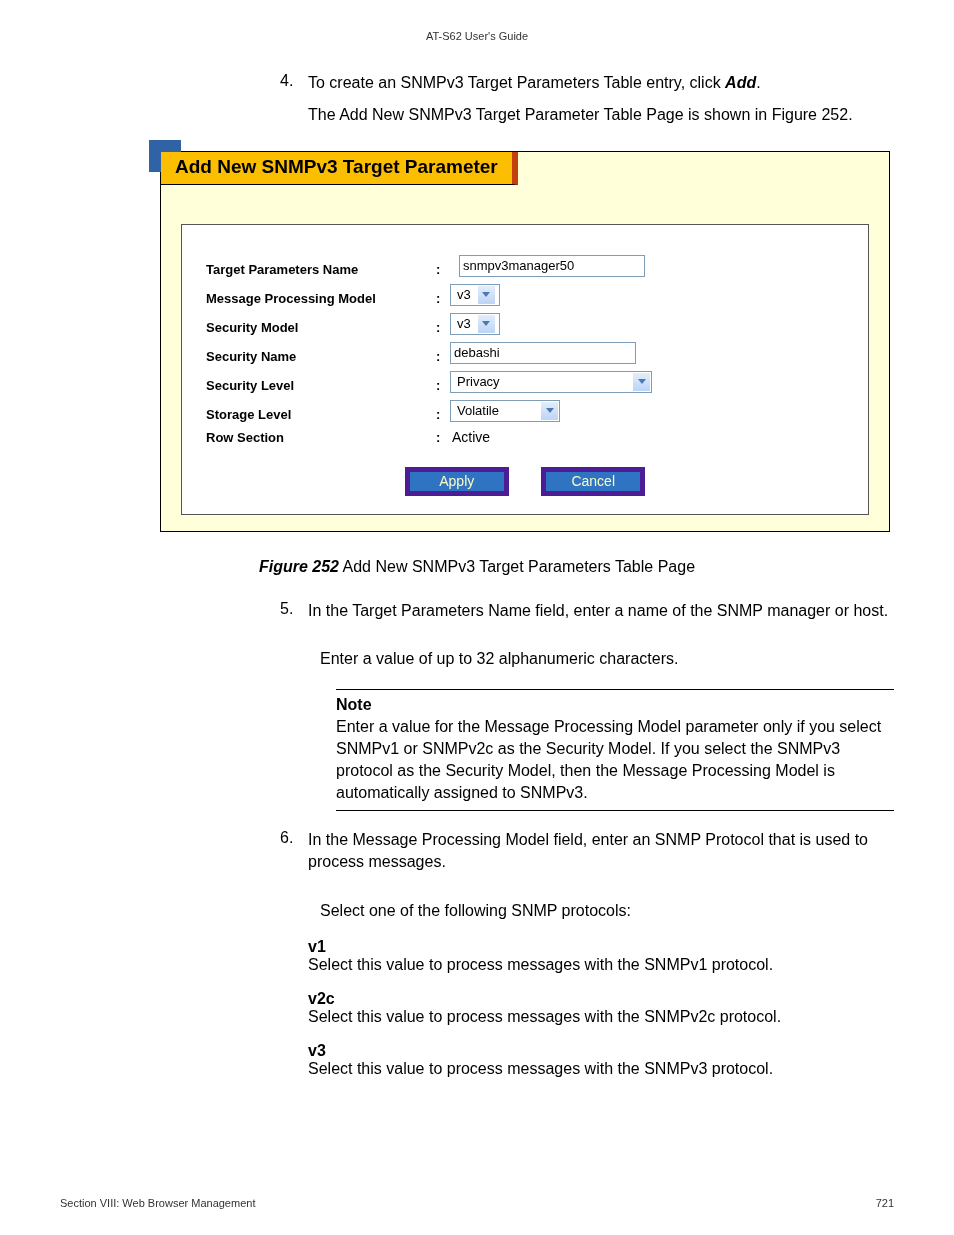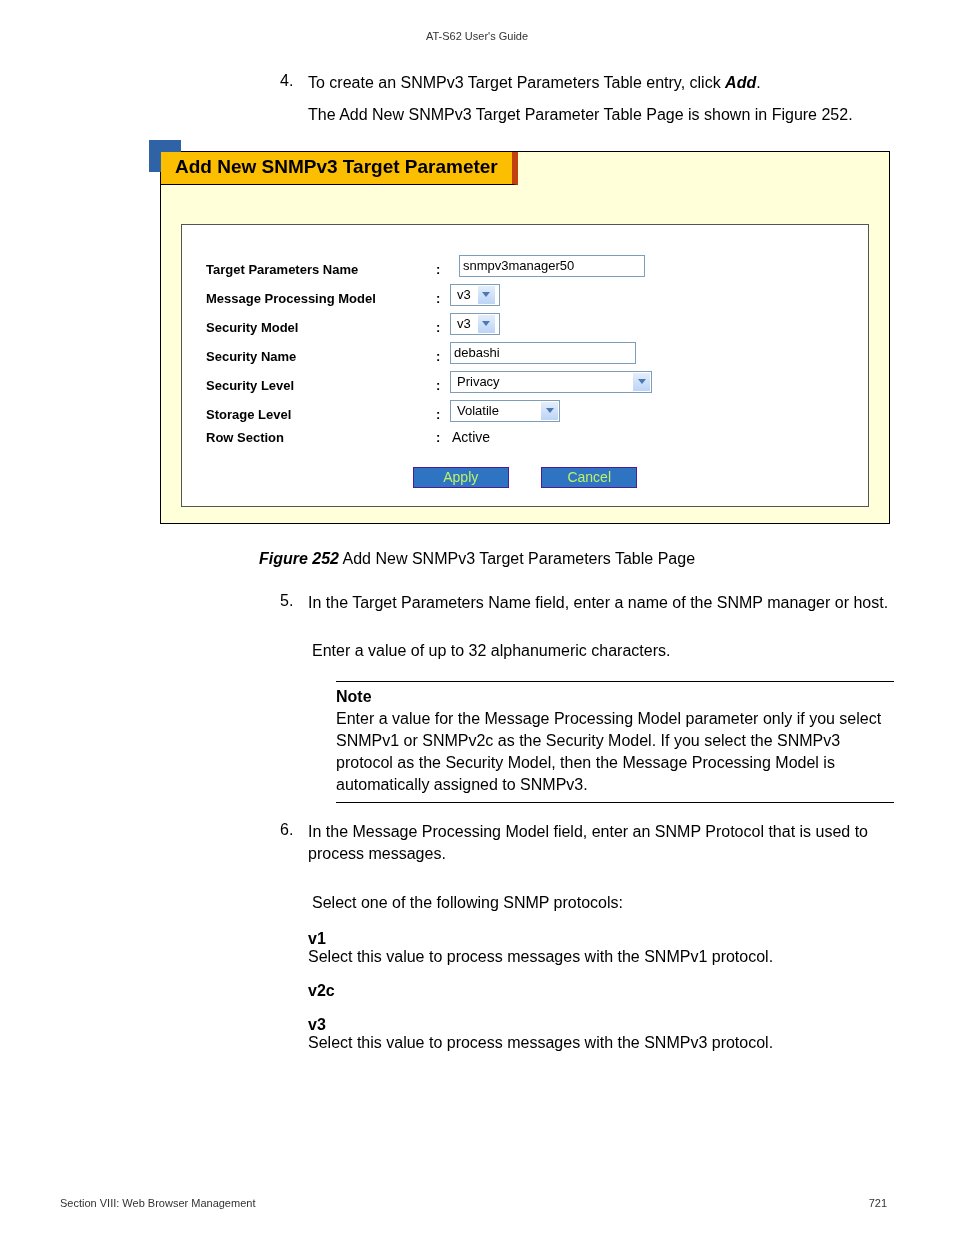--- a/index.html
+++ b/index.html
@@ -33,21 +33,21 @@
   .step-num {
     width: 28px;
     flex-shrink: 0;
   }
   .step-text {
     flex: 1;
     line-height: 1.4;
   }
   .step-text p { margin: 0 0 10px 0; }
   .sub-para {
-    margin-left: 32px;
+    margin-left: 40px;
     margin-bottom: 14px;
     line-height: 1.4;
   }
   b { font-weight: 700; font-style: italic; }
 
   
   .figure-wrap {
     margin: 14px 0 20px 100px;
     width: 730px;
   }
@@ -138,22 +138,22 @@
     padding-left: 2px;
   }
   .btn-row {
     text-align: center;
     margin-top: 22px;
   }
   .ui-btn {
     display: inline-block;
     min-width: 74px;
     background: #2f74c3;
-    border: 1px solid #4c1d95;
-    color: #bef264;
+    border: 5px solid #4c1d95;
+    color: #fef9c3;
     font-family: Verdana, Arial, sans-serif;
     font-size: 14px;
     padding: 1px 10px 2px 10px;
     margin: 0 14px;
     text-align: center;
   }
   .figure-caption {
     text-align: center;
     margin: 26px 0 24px 0;
     font-size: 16px;
@@ -167,21 +167,21 @@
   }
   .note-block .note-heading {
     font-weight: 700;
   }
   .proto-dt { font-weight: 700; margin-bottom: 0; }
   .proto-dd { margin: 0 0 10px 0; }
   .footer {
     position: absolute;
     bottom: 26px;
     left: 60px;
-    right: 67px;
+    right: 60px;
     display: flex;
     justify-content: space-between;
     font-size: 11px;
     color: #333;
   }
 </style>
 </head>
 <body>
 
 <div class="page">
@@ -326,20 +326,21 @@
         <p>In the Message Processing Model field, enter an SNMP Protocol that is used to process messages.</p>
       </div>
     </div>
     <p class="sub-para">Select one of the following SNMP protocols:</p>
 
     <div style="margin-left:28px;">
       <p class="proto-dt">v1</p>
       <p class="proto-dd">Select this value to process messages with the SNMPv1 protocol.</p>
 
       <p class="proto-dt">v2c</p>
+      <p class="proto-dd">Select this value to process messages with the SNMPv2c protocol.</p>
 
       <p class="proto-dt">v3</p>
       <p class="proto-dd">Select this value to process messages with the SNMPv3 protocol.</p>
     </div>
 
   </div>
 
   <div class="footer">
     <span>Section VIII: Web Browser Management</span>
     <span>721</span>

